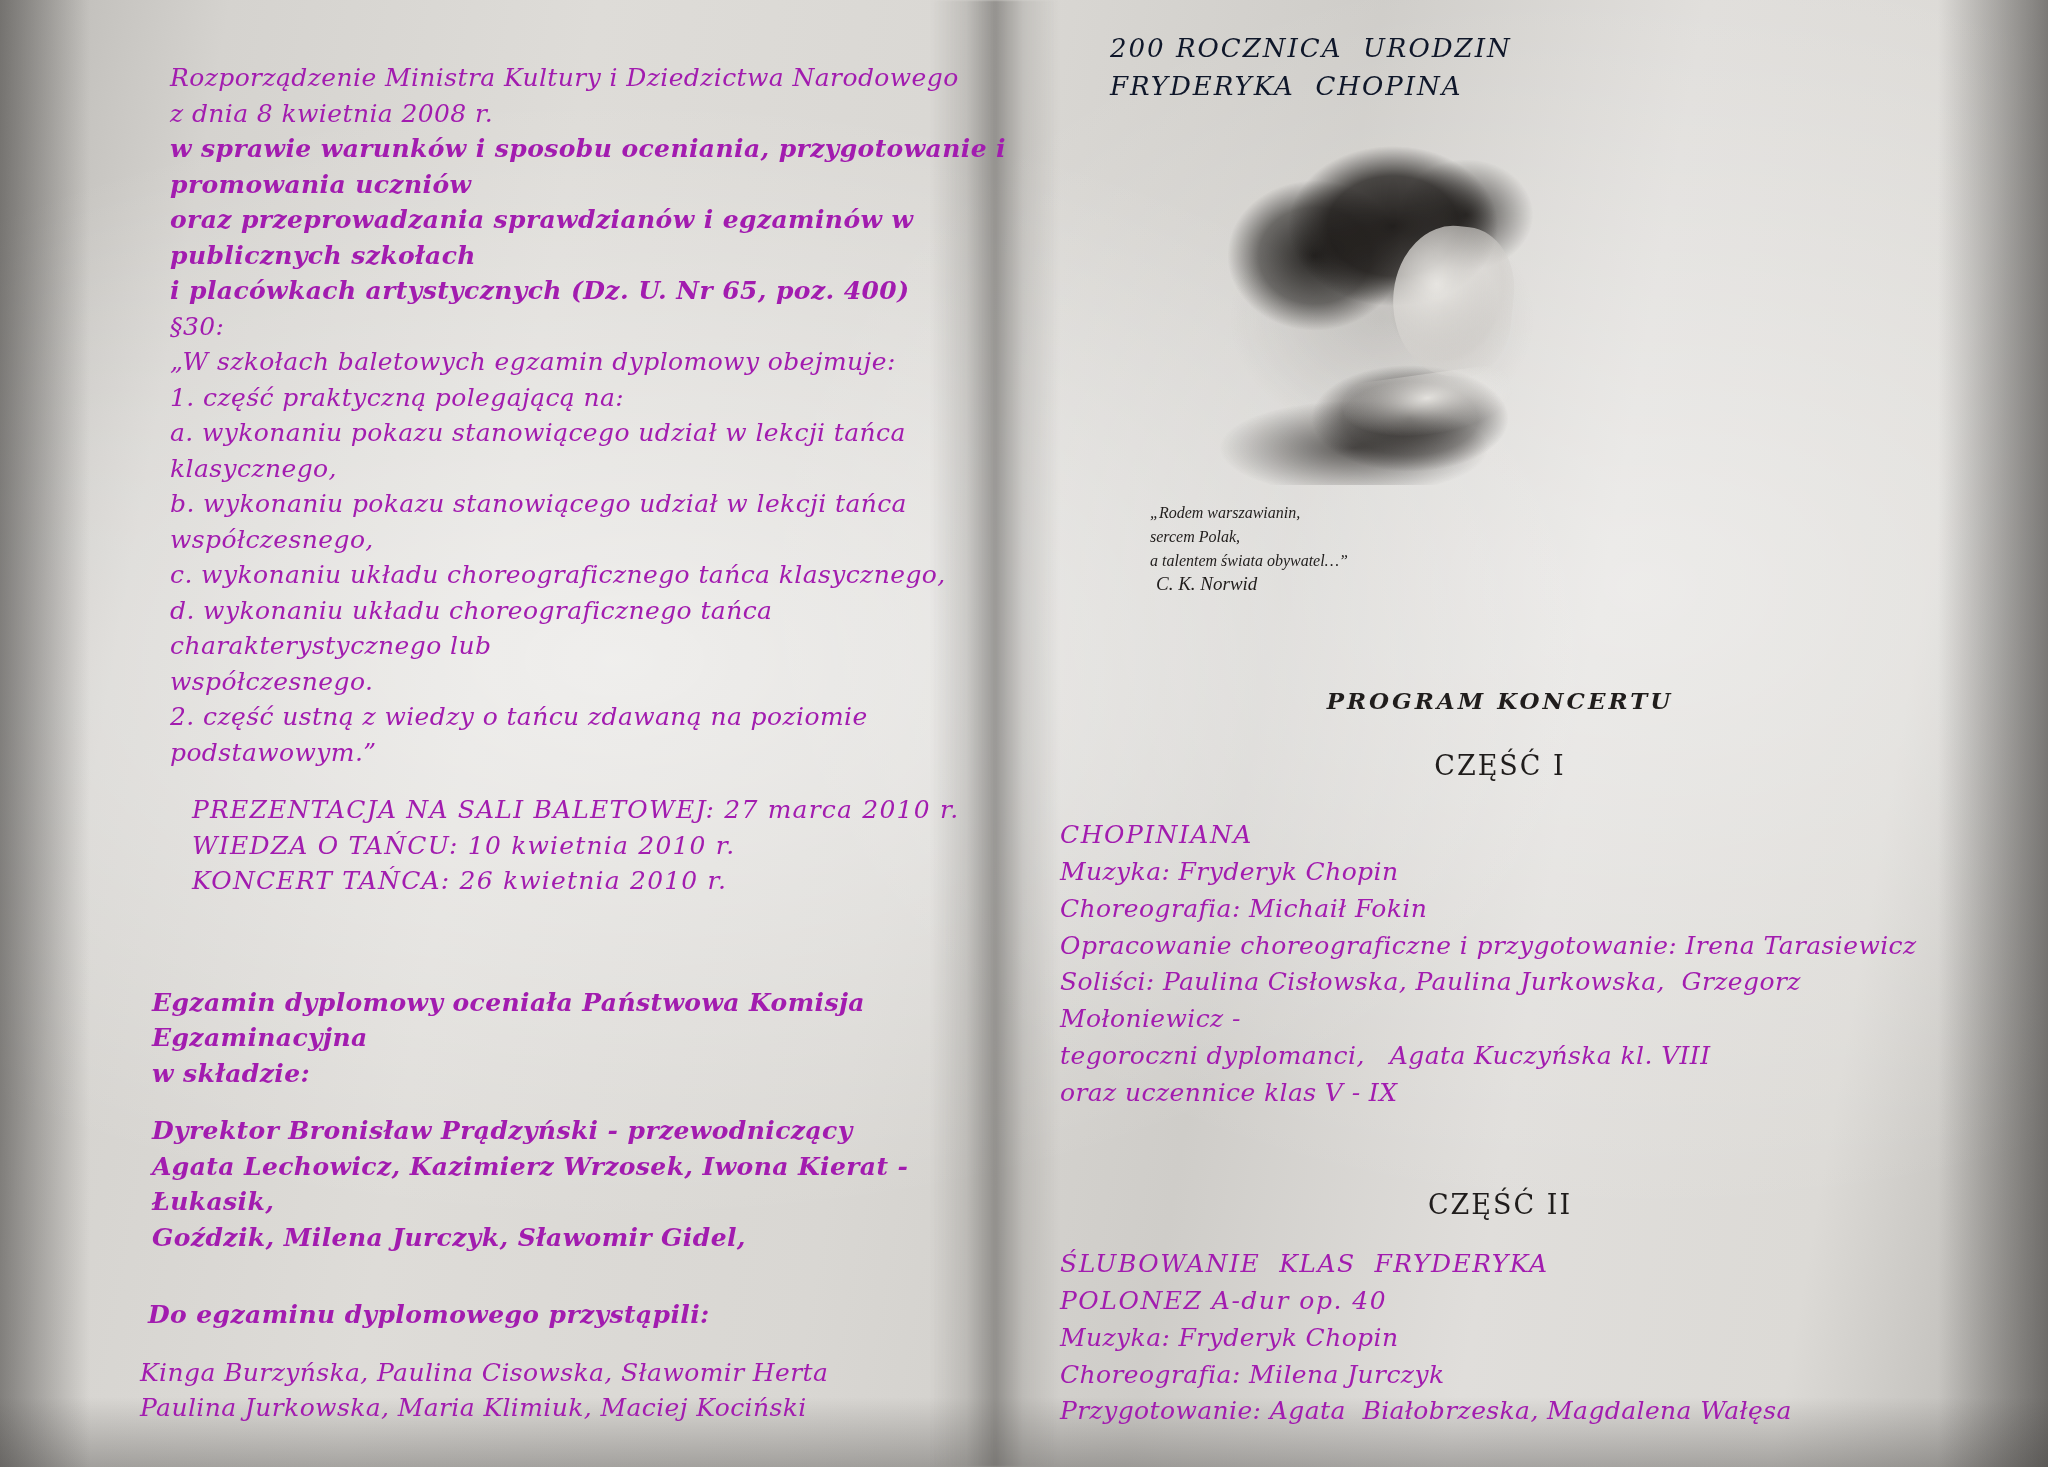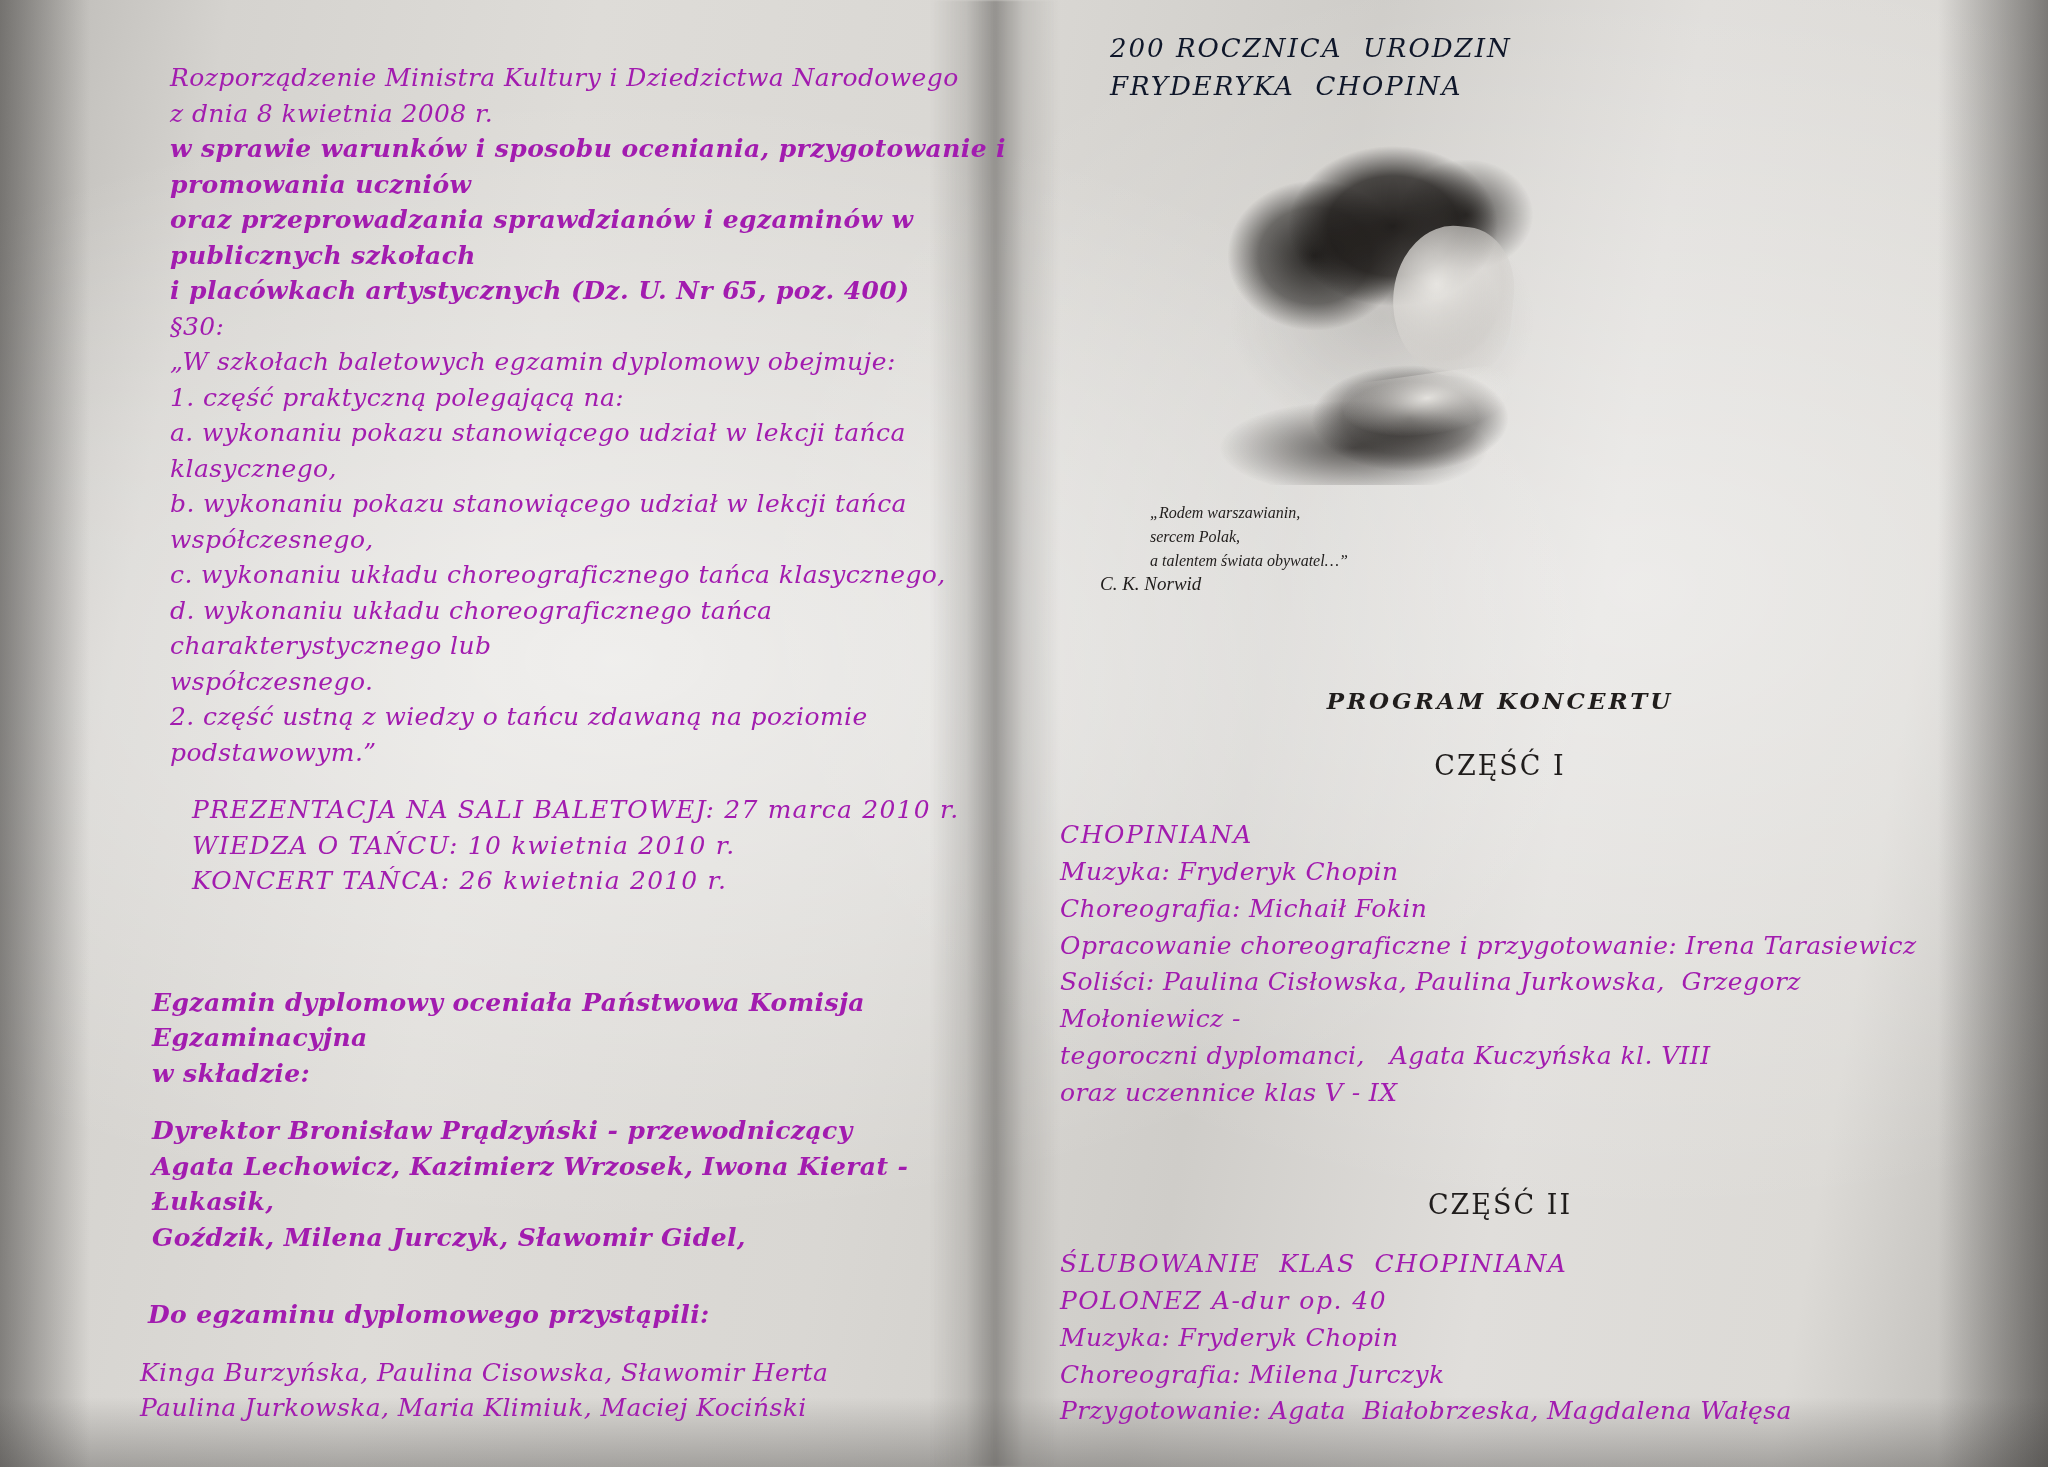--- a/index.html
+++ b/index.html
@@ -146,21 +146,21 @@
   }
 
   .quote {
     margin: 16px 0 0 90px;
     font-family: Liberation Serif, serif;
     font-style: italic;
     font-size: 16px;
     line-height: 1.5;
   }
   .quote-author {
-    margin-left: 40px;
+    margin-left: 96px;
     font-size: 19px;
     font-style: italic;
   }
   .program-title {
     font-family: "DejaVu Serif", serif;
     font-style: italic;
     font-weight: bold;
     font-size: 23px;
     letter-spacing: 3px;
     text-align: center;
@@ -276,20 +276,20 @@
       <div class="line">Choreografia: Michaił Fokin</div>
       <div class="line">Opracowanie choreograficzne i przygotowanie: Irena Tarasiewicz</div>
       <div class="line">Soliści: Paulina Cisłowska, Paulina Jurkowska,  Grzegorz Mołoniewicz -</div>
       <div class="line">tegoroczni dyplomanci,   Agata Kuczyńska kl. VIII</div>
       <div class="line">oraz uczennice klas V - IX</div>
     </div>
 
     <div class="part-title part-title-2">CZĘŚĆ II</div>
 
     <div class="prog-block script" style="margin-top:26px">
-      <div class="line work-title">ŚLUBOWANIE  KLAS  CHOPINIANA</div>
+      <div class="line work-title">ŚLUBOWANIE  KLAS  FRYDERYKA</div>
       <div class="line work-title">POLONEZ A-dur op. 40</div>
       <div class="line">Muzyka: Fryderyk Chopin</div>
       <div class="line">Choreografia: Milena Jurczyk</div>
       <div class="line">Przygotowanie: Agata  Białobrzeska, Magdalena Wałęsa</div>
     </div>
   </div>
 </div>
 
 </body></html>

